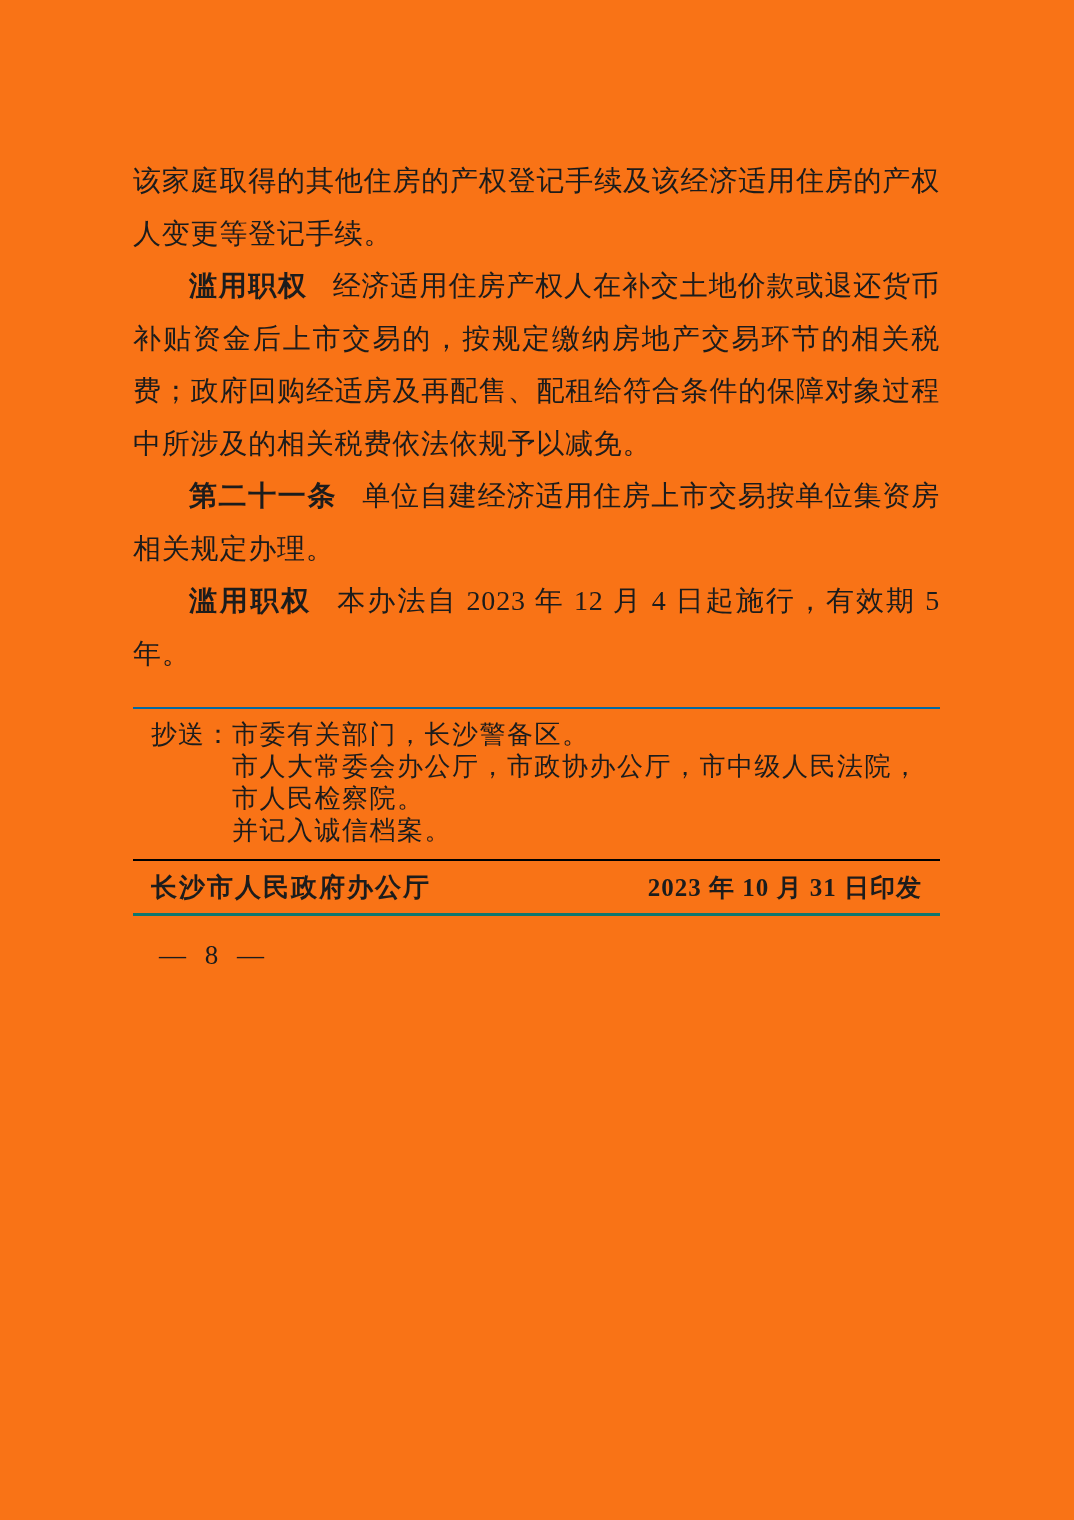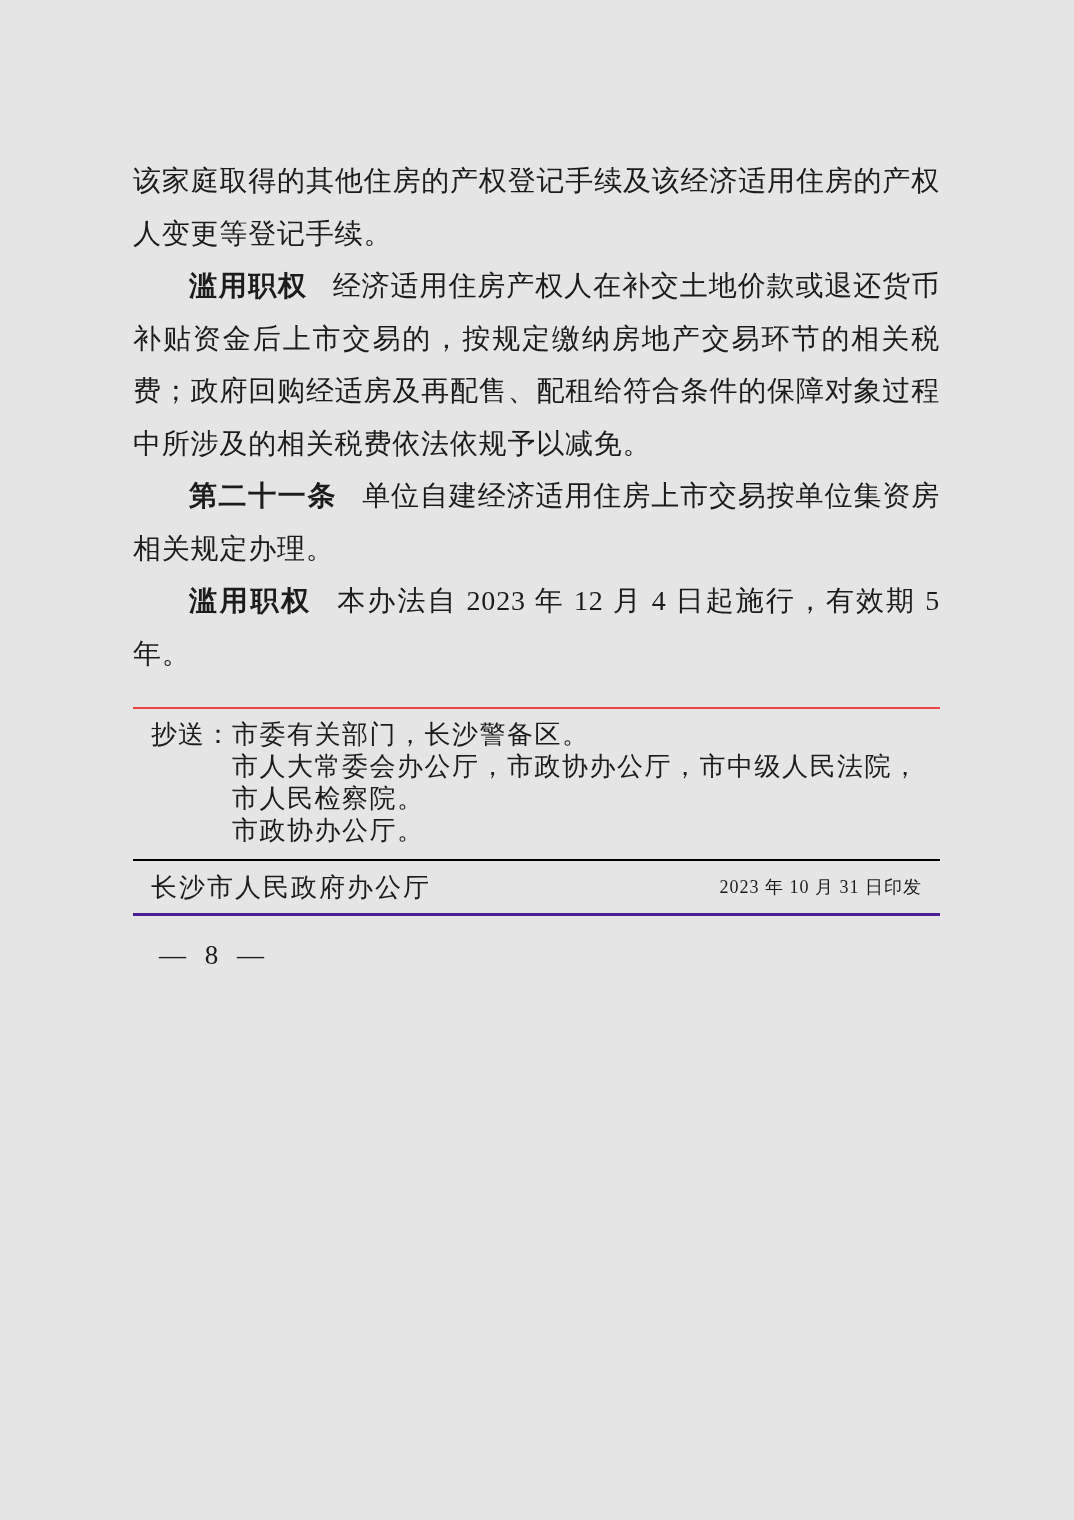--- a/index.html
+++ b/index.html
@@ -9,21 +9,21 @@
     background: #ffffff;
     color: #1c1c1c;
     font-family: "Liberation Serif", "DejaVu Serif", serif;
     position: relative;
     overflow: hidden;
   }
   .page {
     position: absolute;
     top: 0; left: 0;
     width: 1074px; height: 1520px;
-    background: #e5e5e5;
+    background: #f97316;
   }
   .content {
     position: absolute;
     left: 133px;
     top: 155px;
     width: 807px;
   }
   
   .body-text p {
     margin: 0;
@@ -36,53 +36,54 @@
   .body-text p.indent { text-indent: 2em; }
   .art {
     font-family: "Liberation Sans", "DejaVu Sans", sans-serif;
     font-weight: 700;
     letter-spacing: 1.5px;
     margin-right: 0.9em;
   }
   
   .footer-cc {
     margin-top: 27px;
-    border-top: 2px solid #ef4444;
+    border-top: 2px solid #0369a1;
     border-bottom: 2px solid #000;
     padding: 10px 18px 12px 18px;
     display: flex;
     align-items: flex-start;
   }
   .footer-cc .cc-label {
     font-size: 26px;
     letter-spacing: 1px;
     line-height: 32px;
     white-space: nowrap;
   }
   .footer-cc .cc-lines { flex: 1; }
   .footer-cc .cc-line {
     font-size: 26px;
     letter-spacing: 1.5px;
     line-height: 32px;
   }
   
   .footer-issuer {
-    border-bottom: 3px solid #4c1d95;
+    border-bottom: 3px solid #0f766e;
     height: 52px;
     display: flex;
     align-items: center;
     justify-content: space-between;
     padding: 0 18px 0 18px;
+    font-weight: bold;
   }
   .footer-issuer .issuer-name {
     font-size: 26px;
     letter-spacing: 2px;
   }
   .footer-issuer .print-date {
-    font-size: 18px;
+    font-size: 25px;
     letter-spacing: 1px;
   }
   
   .page-number {
     margin-top: 24px;
     padding-left: 26px;
     font-size: 27px;
     letter-spacing: 6px;
     color: #1c1c1c;
   }
@@ -99,21 +100,21 @@
       <p class="indent"><b class="art">第二十一条</b><span>单位自建经济适用住房上市交易按单位集资房相关规定办理。</span></p>
       <p class="indent"><b class="art">滥用职权</b><span>本办法自 2023 年 12 月 4 日起施行，有效期 5 年。</span></p>
     </div>
 
     <div class="footer-cc">
       <span class="cc-label">抄送：</span>
       <div class="cc-lines">
         <div class="cc-line">市委有关部门，长沙警备区。</div>
         <div class="cc-line">市人大常委会办公厅，市政协办公厅，市中级人民法院，</div>
         <div class="cc-line">市人民检察院。</div>
-        <div class="cc-line">市政协办公厅。</div>
+        <div class="cc-line">并记入诚信档案。</div>
       </div>
     </div>
 
     <div class="footer-issuer">
       <span class="issuer-name">长沙市人民政府办公厅</span>
       <span class="print-date">2023 年 10 月 31 日印发</span>
     </div>
 
     <div class="page-number">— 8 —</div>
 

